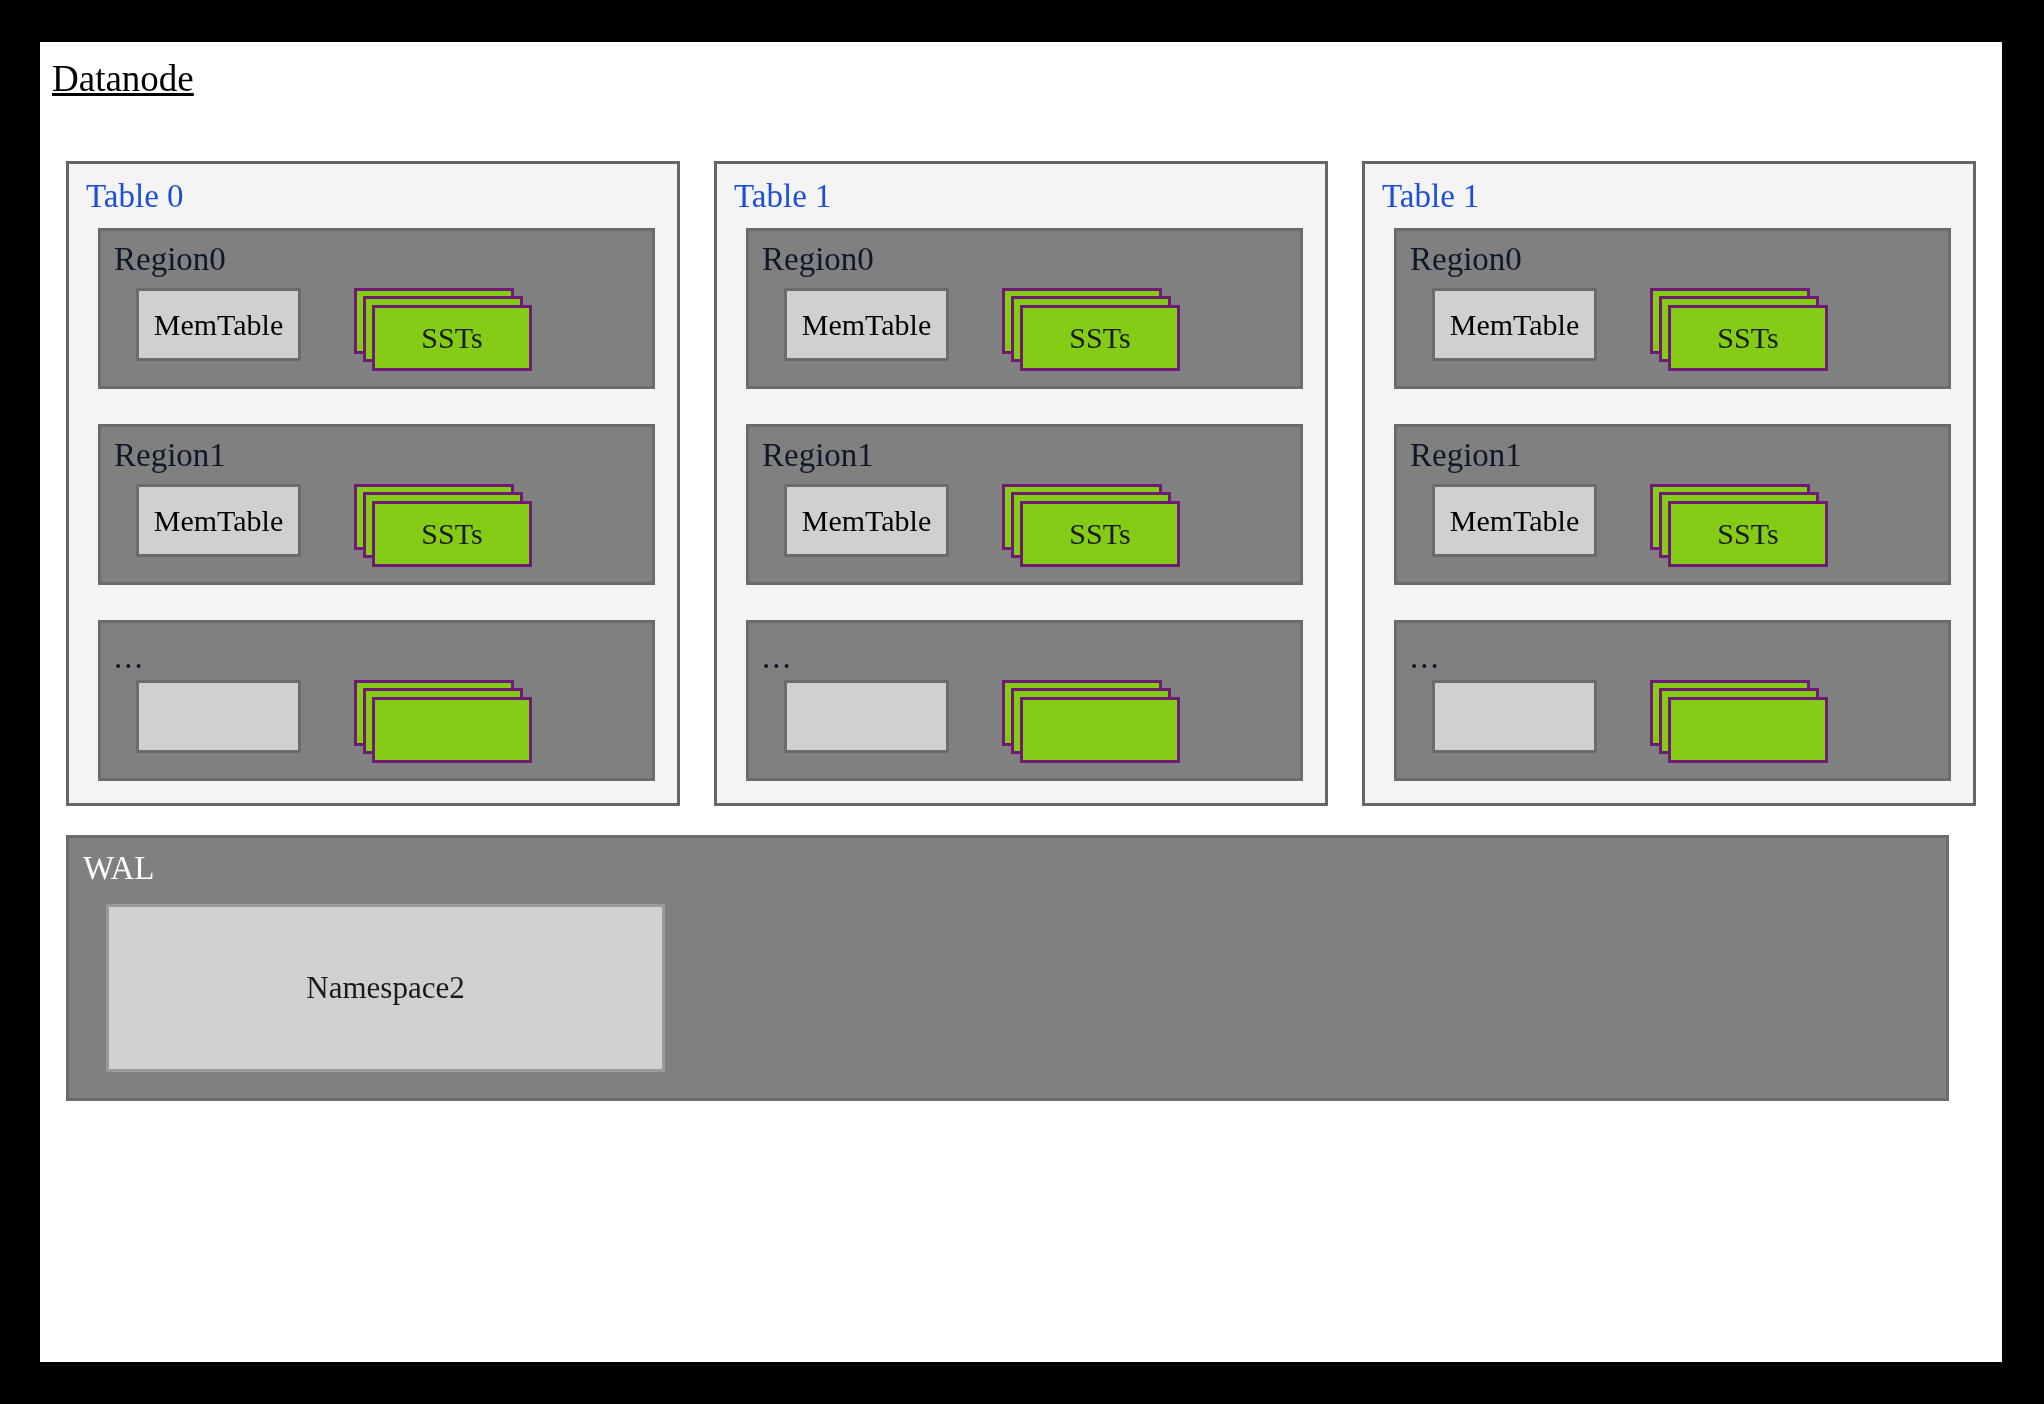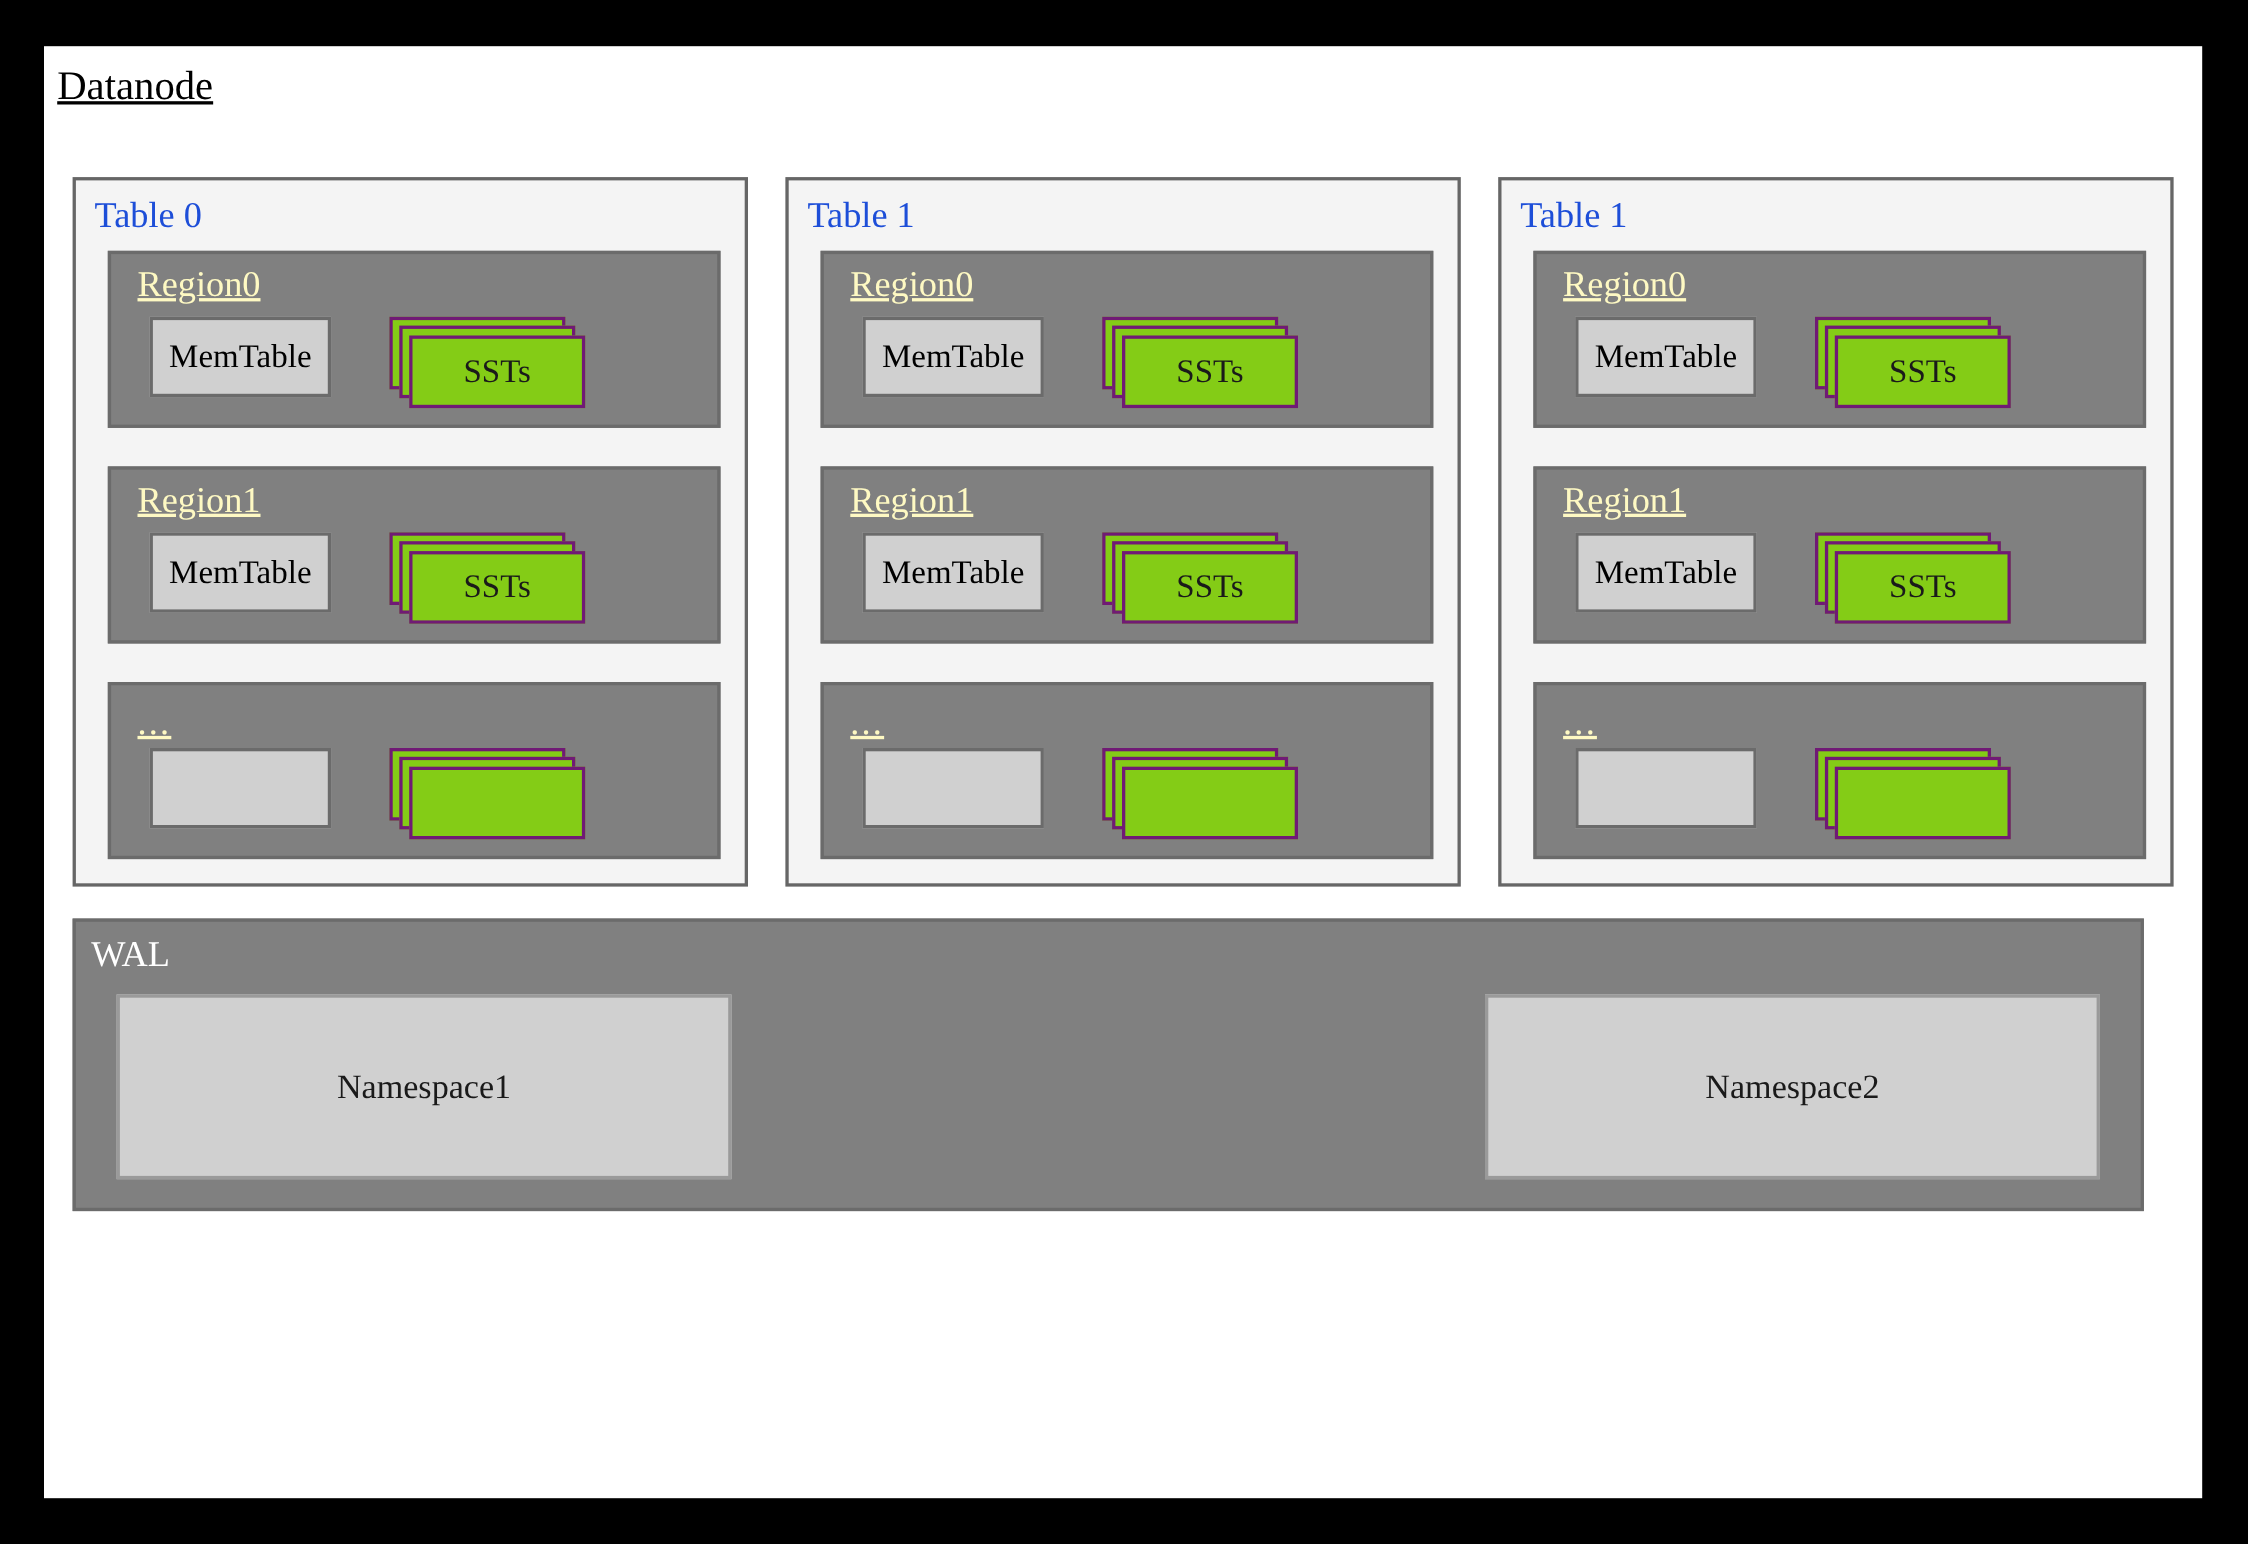--- a/index.html
+++ b/index.html
@@ -83,27 +83,26 @@
   .region-box {
     position: relative;
     height: 161px;
     background: #808080;
     border: 3px solid #6b6b6b;
     box-sizing: border-box;
   }
 
   .region-label {
     position: absolute;
-    left: 24px;
+    left: 13px;
     top: 12px;
     font-size: 33px;
-    color: #fef9c3;
+    color: #0f172a;
     line-height: 1;
     white-space: nowrap;
-    text-decoration: underline;
   }
 
   .region-label.dots {
     font-size: 33px;
     letter-spacing: 2px;
     top: 18px;
   }
 
   .region-content {
     position: absolute;
@@ -341,18 +340,17 @@
         </div>
 
       </div>
     </div>
 
   </div>
 
   <div class="wal-box">
     <div class="wal-label">WAL</div>
     <div class="wal-namespaces">
-      <div class="namespace-card">Namespace1</div>
       <div class="namespace-card">Namespace2</div>
     </div>
   </div>
 
 </div>
 
 </body></html>

